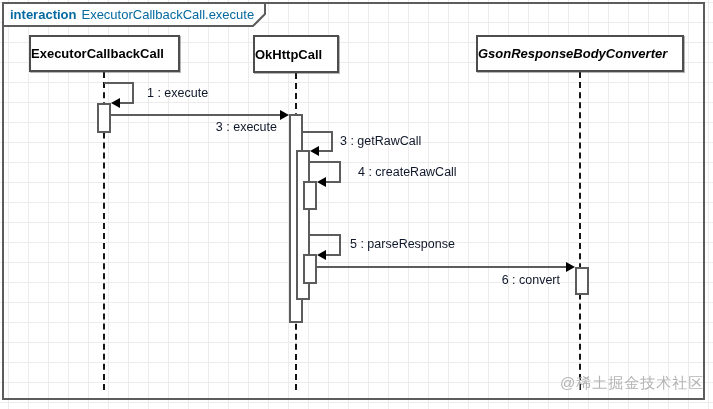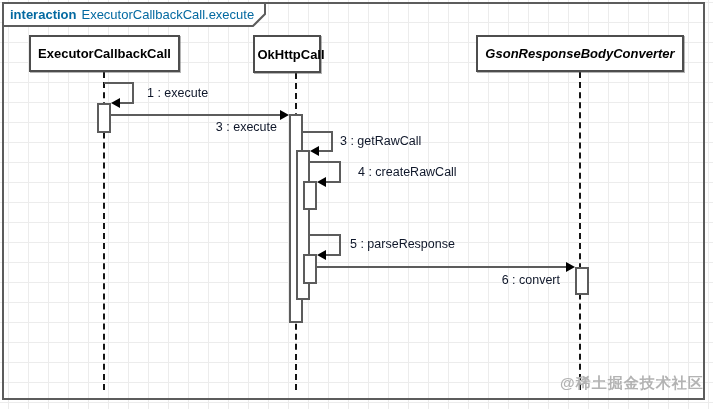--- a/index.html
+++ b/index.html
@@ -30,26 +30,26 @@
   .pentagon-svg{left:2px;top:2px;}
   .pentagon-text{
     left:10px;top:7px;
     font-size:13px;color:#0369a1;white-space:nowrap;
   }
   .pentagon-text .kw{font-weight:bold;margin-right:5px;}
   .participant{
     border:2px solid #4d4d4d;
     background:#ffffff;
     box-shadow:1px 1px 0 rgba(90,90,90,0.45);
-    display:flex;align-items:center;justify-content:center;
+    display:flex;align-items:center;justify-content:flex-start;
     font-weight:bold;font-size:13px;color:#000;
     white-space:nowrap;
   }
   .p-exec{left:29px;top:35px;width:151px;height:37px;}
-  .p-ok{left:253px;top:35px;width:68px;height:38px;padding-left:8px;}
+  .p-ok{left:253px;top:35px;width:86px;height:38px;}
   .p-gson{left:476px;top:35px;width:208px;height:37px;font-style:italic;}
   .lifeline{
     width:0;border-left:2px dashed #151515;
   }
   .ll-exec{left:103px;top:72px;height:318px;}
   .ll-ok{left:295px;top:73px;height:317px;}
   .ll-gson{left:579px;top:72px;height:318px;}
   .activation{
     background:#ffffff;border:2px solid var(--line);
   }
@@ -73,21 +73,20 @@
     border-right:9px solid var(--arrow);
   }
   .msg-label{
     font-size:12.5px;color:#0f172a;white-space:nowrap;
   }
   .watermark{
     left:560px;top:374px;width:142px;
     font-size:15px;color:var(--watermark);
     text-align:right;white-space:nowrap;
     letter-spacing:1px;
-    font-weight:bold;
   }
 </style>
 </head>
 <body>
 
 <div class="abs frame"></div>
 
 <svg class="abs pentagon-svg" width="270" height="28">
   <polygon points="1,1 263,1 263,12 251,24 1,24" fill="#ffffff" stroke="#5c5c5c" stroke-width="2"></polygon>
 </svg>

